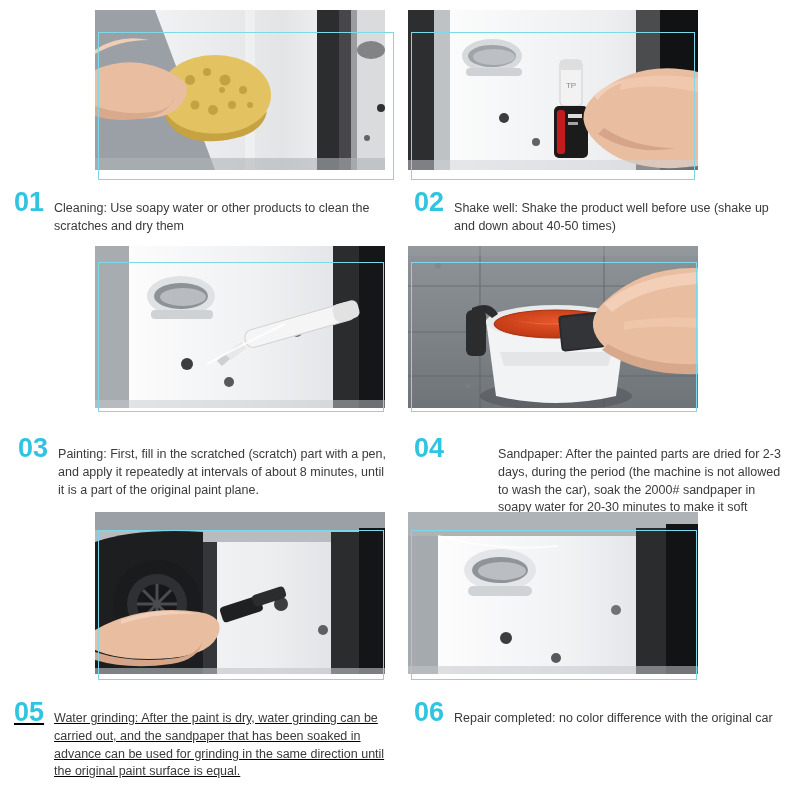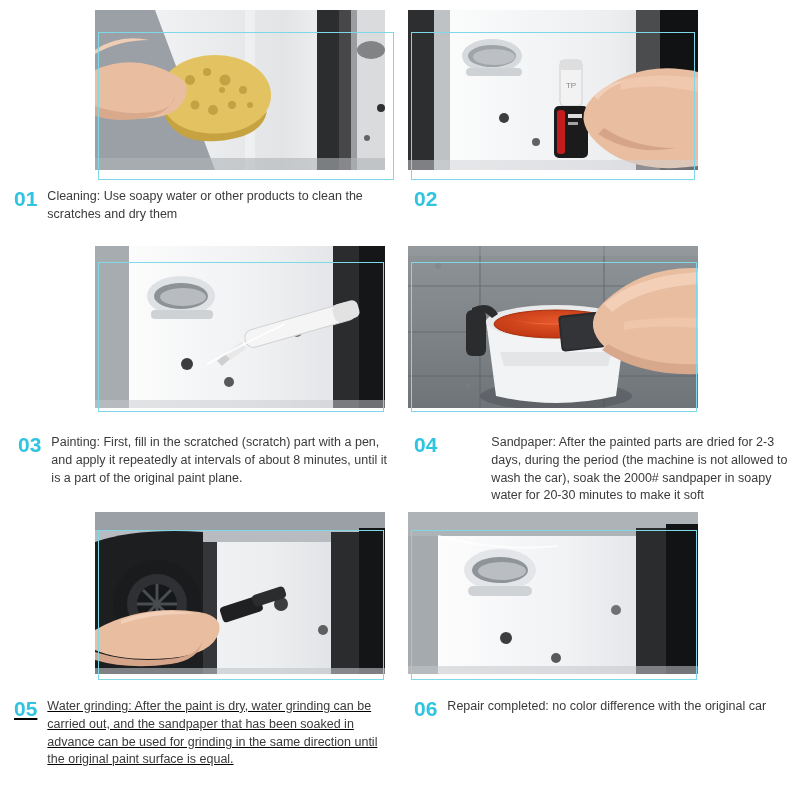--- a/index.html
+++ b/index.html
@@ -50,33 +50,34 @@
     pointer-events: none;
   }
   .caption {
     display: flex;
     align-items: flex-start;
     padding: 8px 10px 0 14px;
     box-sizing: border-box;
   }
   .step-num {
     color: #2fc4e0;
-    font-size: 21px;
+    font-size: 27px;
     font-weight: bold;
     line-height: 1.05;
     flex: 0 0 auto;
     margin-right: 10px;
     letter-spacing: 0px;
   }
   .step-text {
     color: #3a3a3a;
     font-size: 12.5px;
     line-height: 1.42;
     flex: 1 1 auto;
     white-space: pre-line;
+    margin-top: 12px;
   }
 </style>
 </head>
 <body>
 
 <div class="page">
   <div class="grid">
 
     <div class="cell">
       <div class="photo-wrap">
@@ -181,20 +182,21 @@
               <path d="M196 118 q30 20 72 20 q-44 8 -78 -14 Z" fill="#d6a488"></path>
               <path d="M214 70 q34 -8 76 -2 l0 14 q-44 -10 -78 -2 Z" fill="#f0c8ad"></path>
             </g>
             <path d="M0 150 H290 V160 H0 Z" fill="#cfd2d5" opacity="0.5"></path>
           </svg>
         </div>
         <div class="frame" style="left:11px;top:22px;width:284px;height:148px;"></div>
       </div>
       <div class="caption" style="margin-top:10px;">
         <div class="step-num">02</div>
+        <div class="step-text">Shake well: Shake the product well before use (shake up and down about 40-50 times)</div>
       </div>
     </div>
 
     <div class="cell">
       <div class="photo-wrap">
         <div class="photo" style="width:290px;height:162px;margin-left:95px;margin-top:10px;">
           <svg width="290" height="162" viewBox="0 0 290 162">
             <defs>
               <linearGradient id="g3car" x1="0" y1="0" x2="1" y2="0">
                 <stop offset="0" stop-color="#ffffff"></stop>

